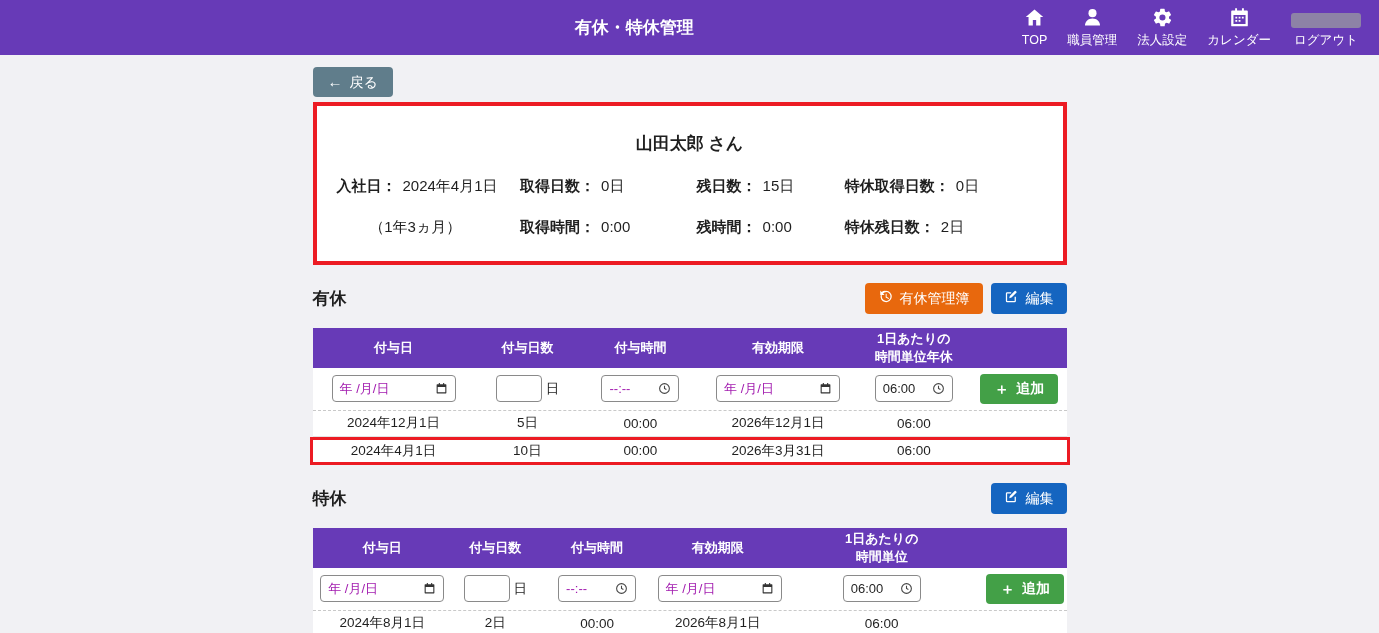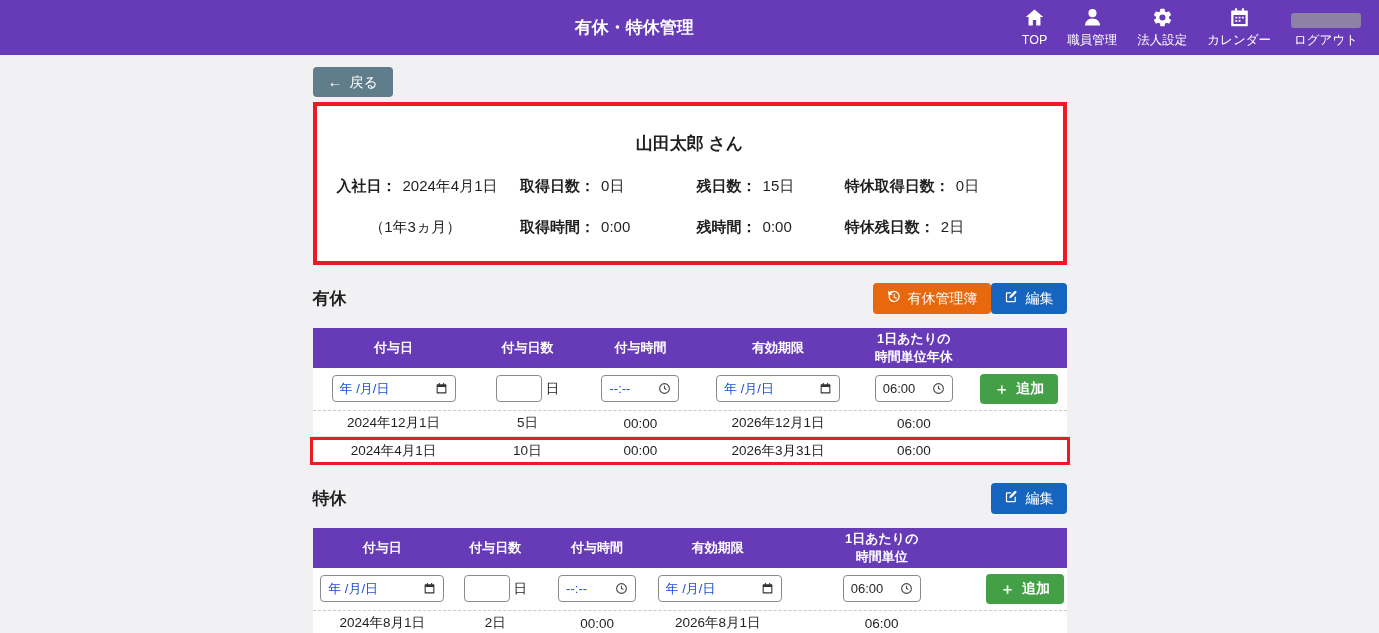--- a/index.html
+++ b/index.html
@@ -46,21 +46,21 @@
     padding:18px 20px 24px;
   }
   .emp-name { text-align:center; font-size:17px; font-weight:bold; margin:8px 0 22px; }
   .info-grid { display:grid; grid-template-columns:26% 25% 21% 28%; row-gap:22px; font-size:15px; }
   .info-cell { display:flex; justify-content:flex-start; white-space:nowrap; }
   .info-cell.center { justify-content:center; padding-right:26px; }
   .info-cell b { margin-right:6px; }
   
   .section-head { display:flex; align-items:center; margin-top:18px; margin-bottom:14px; }
   .section-title { font-size:17px; font-weight:bold; }
-  .section-actions { margin-left:auto; display:flex; }
+  .section-actions { margin-left:auto; display:flex; gap:8px; }
   
   .tbl { background:#fff; }
   .trow { display:grid; align-items:center; }
   .grid-yukyu  { grid-template-columns:21.5% 14% 16% 20.5% 15.5% 12.5%; }
   .grid-tokkyu { grid-template-columns:18.5% 11.5% 15.5% 16.5% 27% 11%; }
   .thead { background:#673ab7; color:#fff; font-weight:bold; font-size:13px; min-height:40px; }
   .thead .tcell { white-space:pre-line; line-height:1.35; }
   .tcell { text-align:center; padding:2px 2px; }
   .input-row { min-height:38px; border-bottom:1px dashed #c9c9c9; padding:4px 0; }
   .data-row { min-height:26px; font-size:13.5px; border-bottom:1px solid #e4e4e4; background:#fff; }
@@ -68,21 +68,21 @@
   
   .finput {
     display:inline-flex; align-items:center; justify-content:space-between;
     background:#fff; border:1px solid #8a8a8a; border-radius:4px;
     height:27px; padding:0 7px; font-size:13px; gap:8px; cursor:text;
   }
   .finput svg { width:13px; height:13px; flex:none; }
   .finput.date { width:124px; }
   .finput.time { width:78px; }
   .finput.num  { width:46px; justify-content:flex-end; }
-  .muted { color:#1d4ed8; }
+  .muted { color:#a21caf; }
   .unit-label { font-size:13.5px; margin-left:2px; }
   .cell-inline { display:inline-flex; align-items:center; gap:2px; }
 </style>
 </head>
 <body>
 
 <header class="navbar">
 
   <div class="nav-title">有休・特休管理</div>
 

